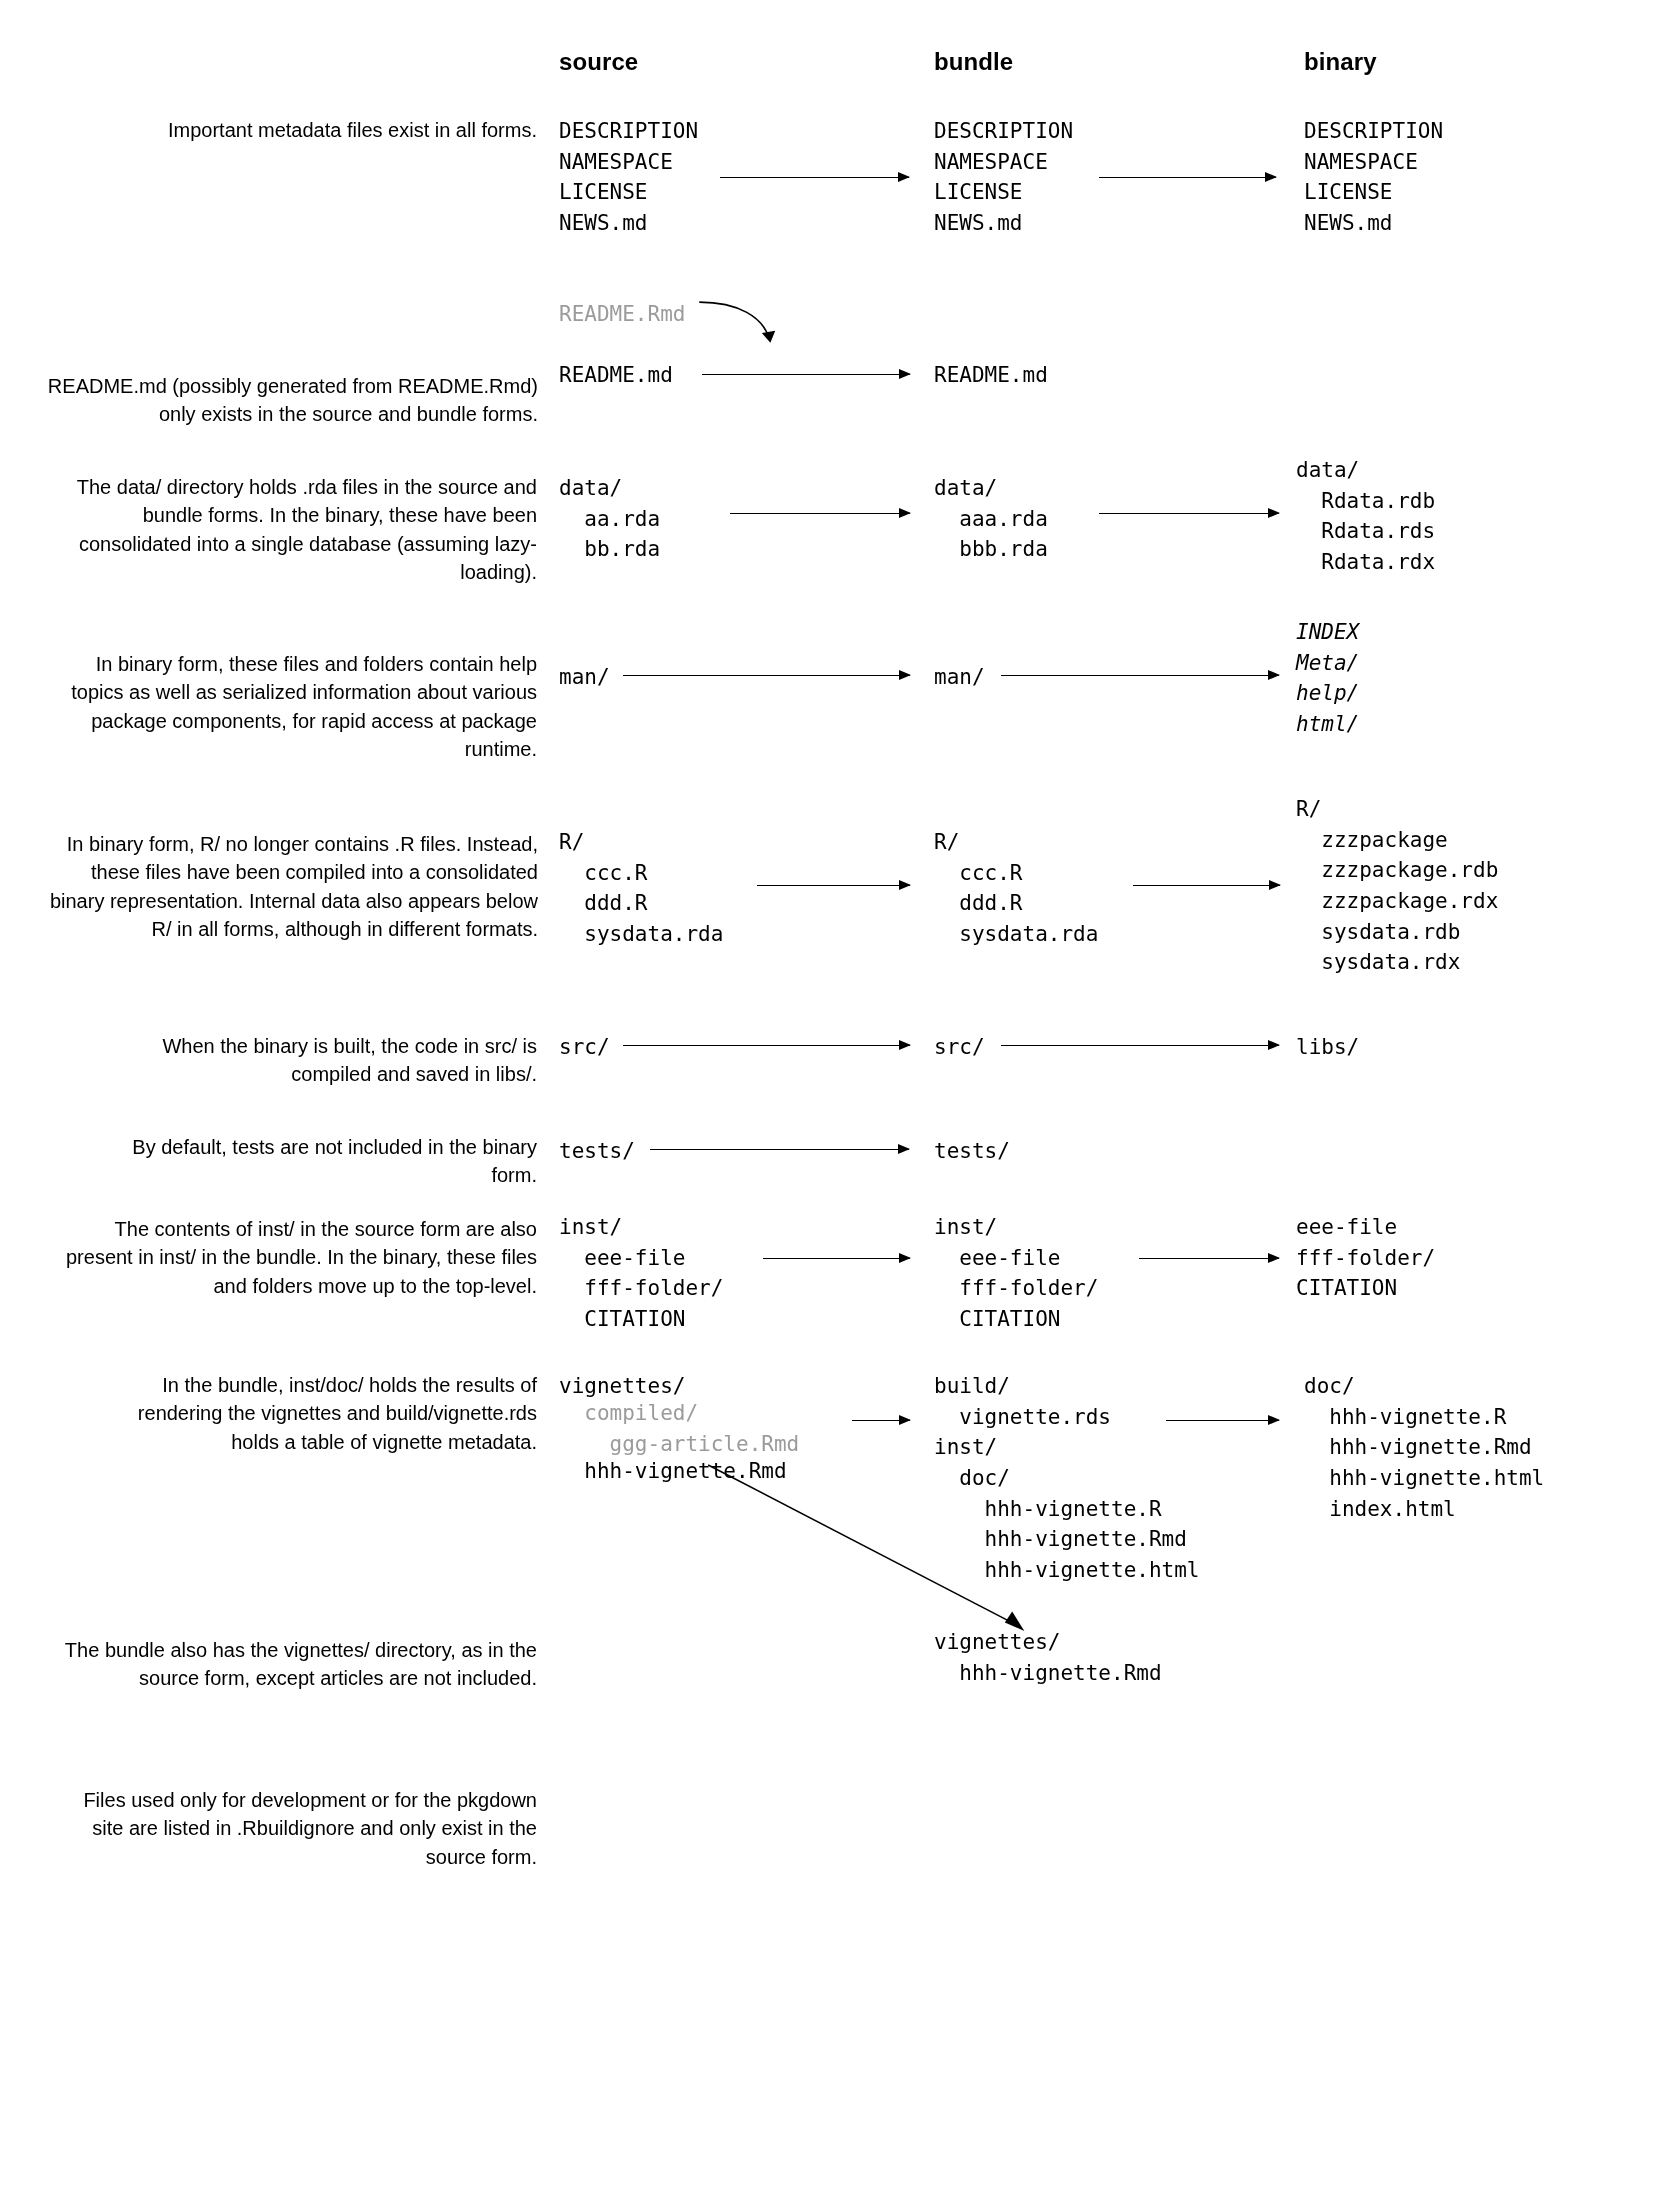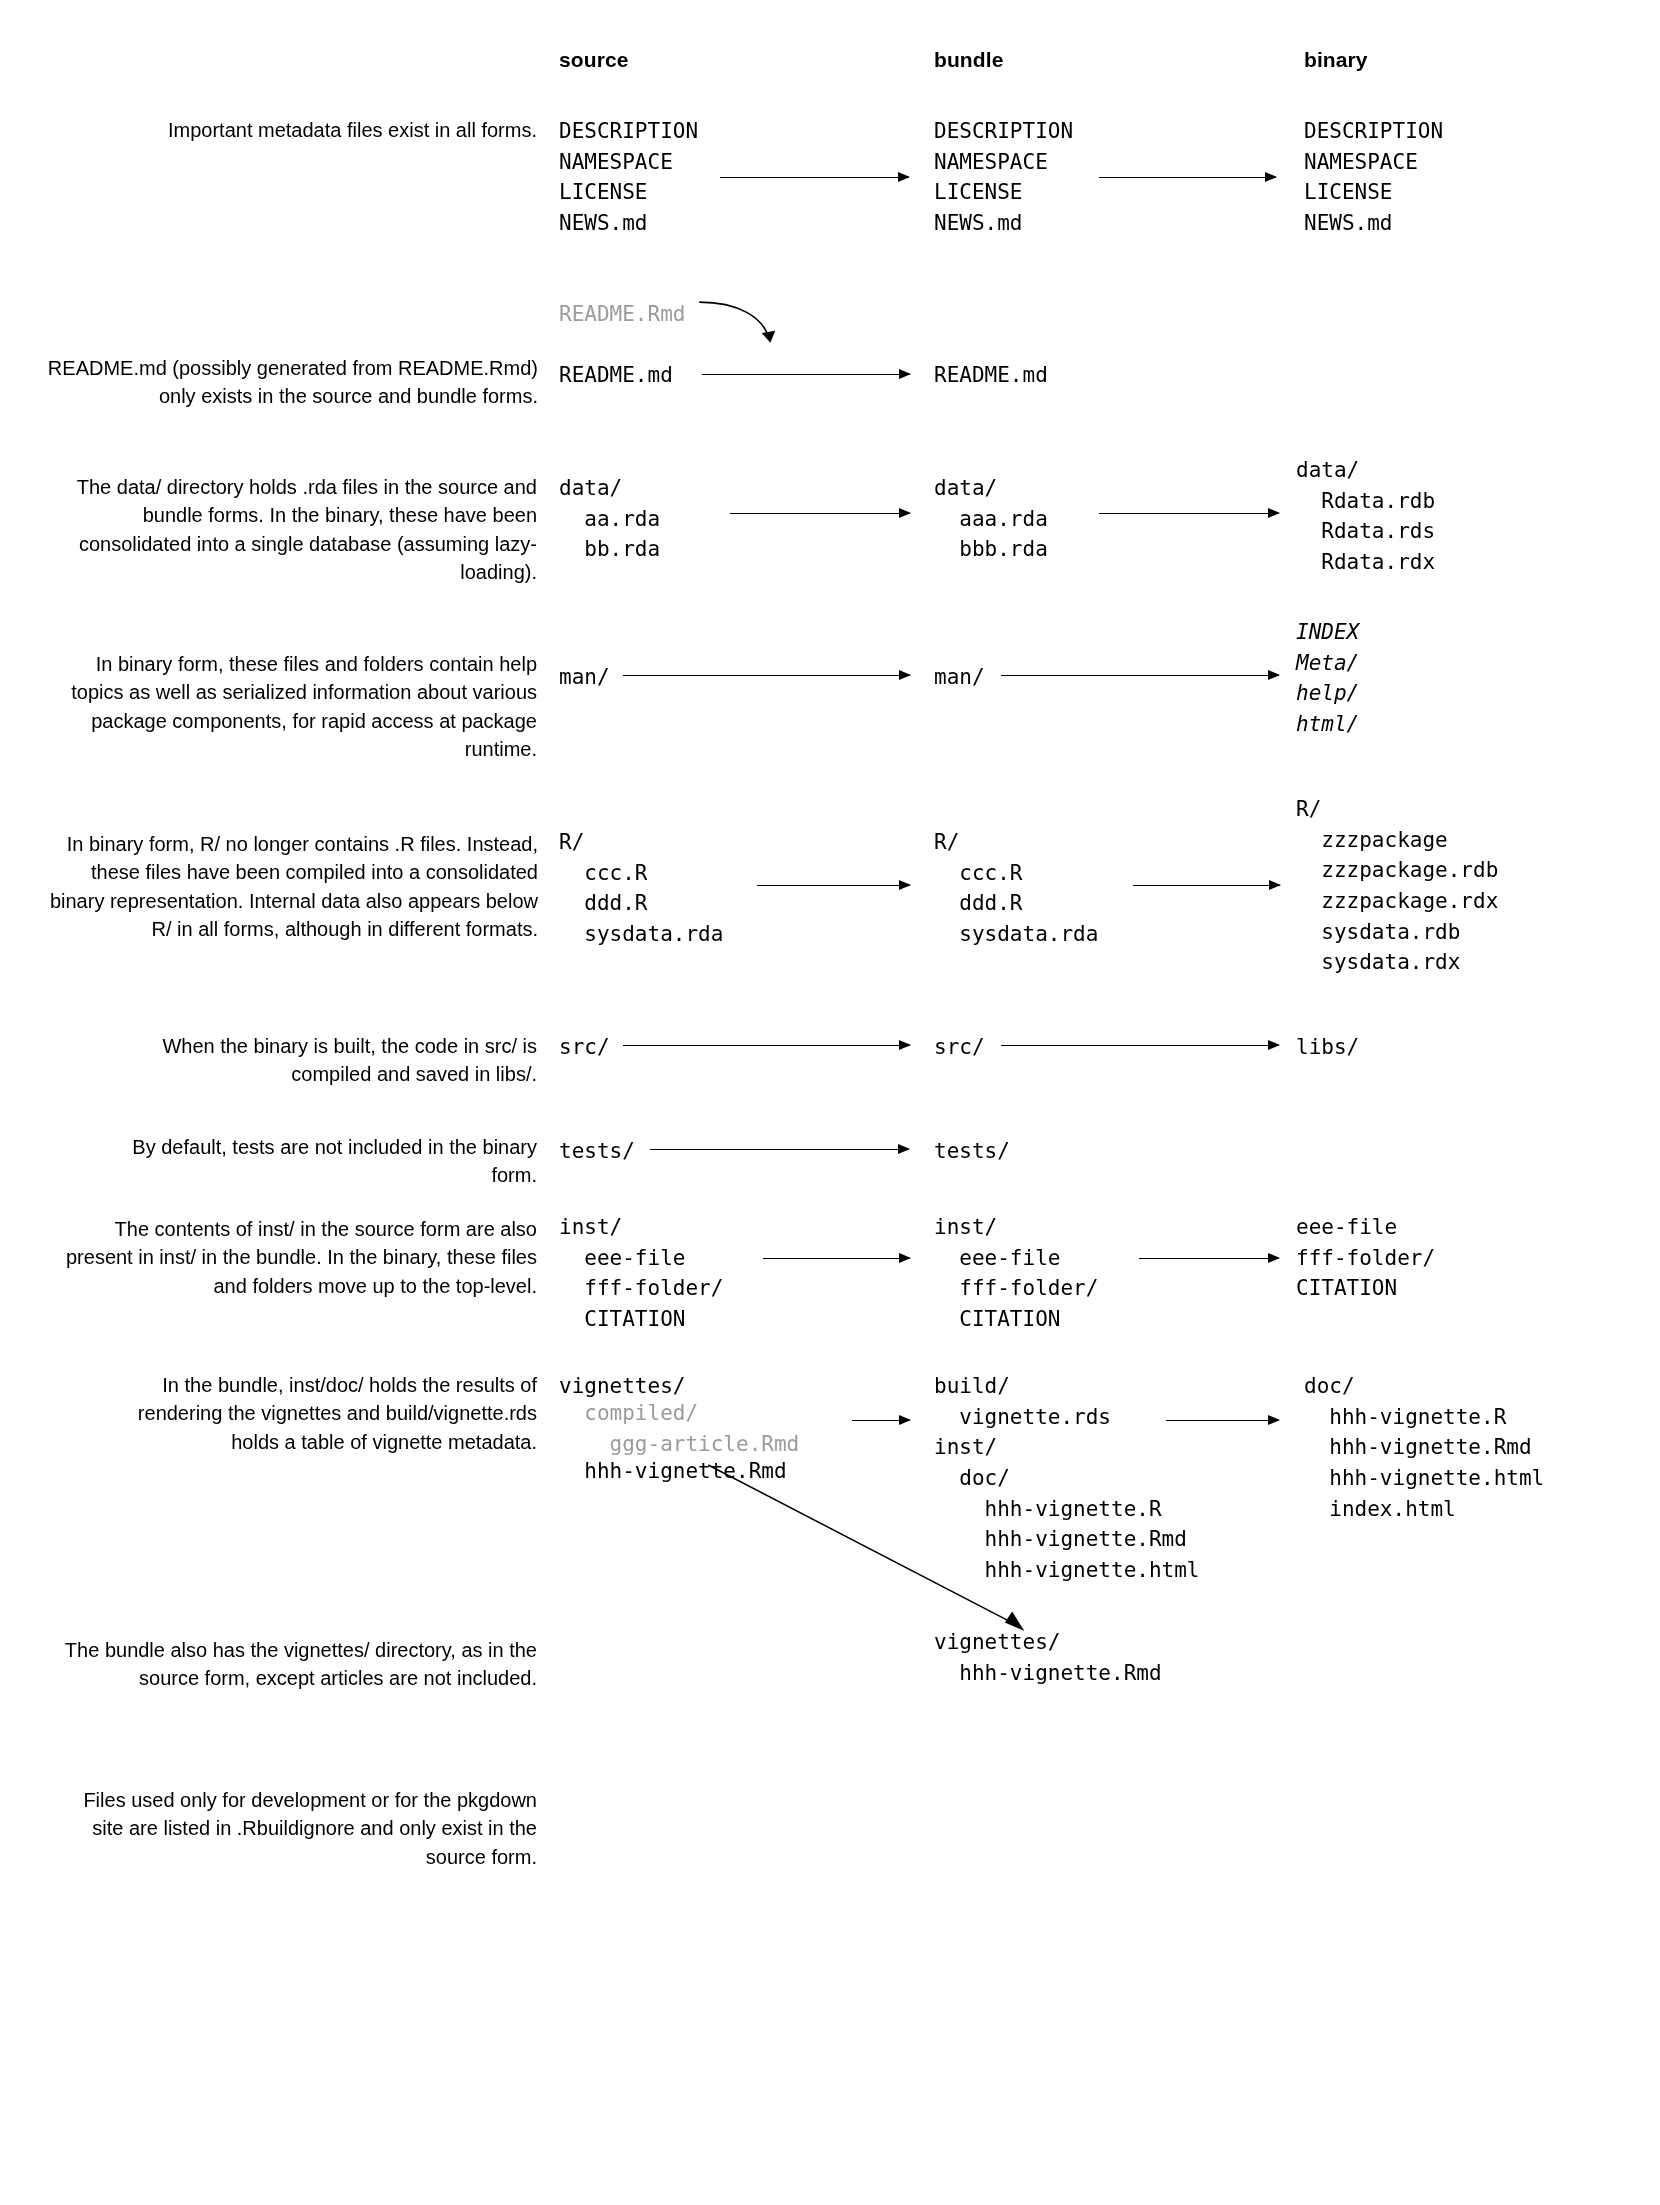--- a/index.html
+++ b/index.html
@@ -15,21 +15,21 @@
     position: relative;
     width: 1661px;
     height: 2205px;
     background: #ffffff;
     overflow: hidden;
   }
   .col-head {
     position: absolute;
     font-family: "Liberation Sans", sans-serif;
     font-weight: bold;
-    font-size: 21px;
+    font-size: 24px;
     color: #000;
     letter-spacing: 0.1px;
   }
   .desc {
     position: absolute;
     text-align: right;
     font-family: "Liberation Sans", sans-serif;
     font-size: 20px;
     line-height: 1.42;
     color: #000;
@@ -85,21 +85,21 @@
 LICENSE
 NEWS.md</div>
   <div class="mono" style="left:1304px; top:116px;">DESCRIPTION
 NAMESPACE
 LICENSE
 NEWS.md</div>
   <div class="arrow" style="left:720px; top:177px; width:189px;"></div>
   <div class="arrow" style="left:1099px; top:177px; width:177px;"></div>
 
   <div class="mono muted" style="left:559px; top:299px;">README.Rmd</div>
-  <div class="desc" style="left:37px; top:354px; width:501px;">README.md (possibly generated from README.Rmd) only exists in the source and bundle forms.</div>
+  <div class="desc" style="left:37px; top:372px; width:501px;">README.md (possibly generated from README.Rmd) only exists in the source and bundle forms.</div>
   <div class="mono" style="left:559px; top:360px;">README.md</div>
   <div class="mono" style="left:934px; top:360px;">README.md</div>
   <div class="arrow" style="left:702px; top:374px; width:208px;"></div>
   <svg class="curve" style="left:696px; top:293px; width:122px; height:79px;" viewBox="0 0 200 130">
     <path d="M 5 15 C 70 15, 110 40, 120 75" stroke="#000" stroke-width="2.5" fill="none"></path>
     <polygon points="122,82 108,66 130,62" fill="#000"></polygon>
   </svg>
 
   <div class="desc" style="left:58px; top:473px; width:479px;">The data/ directory holds .rda files in the source and bundle forms. In the binary, these have been consolidated into a single database (assuming lazy-loading).</div>
   <div class="mono" style="left:559px; top:473px;">data/

